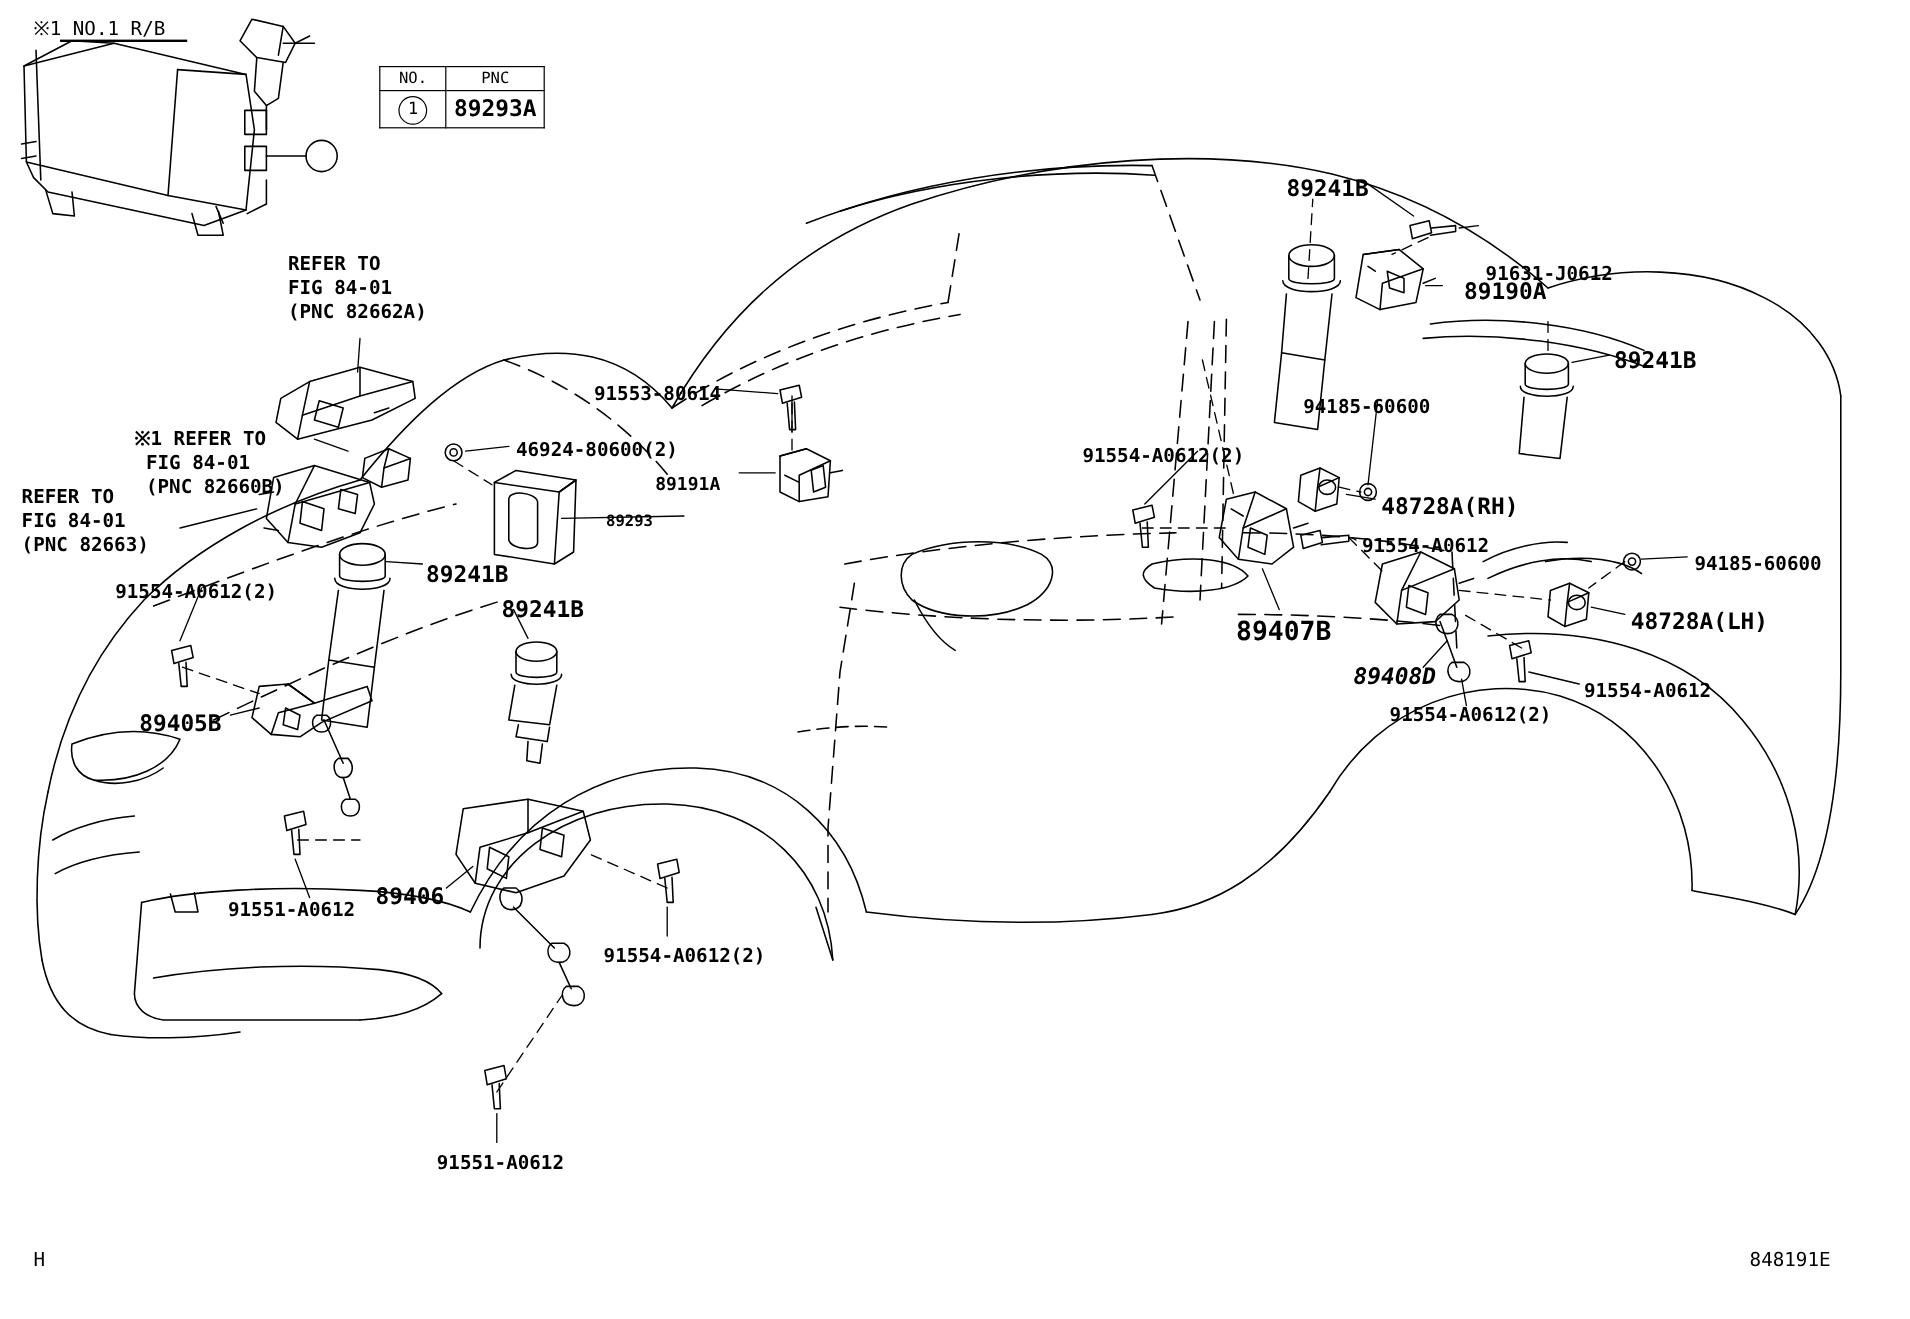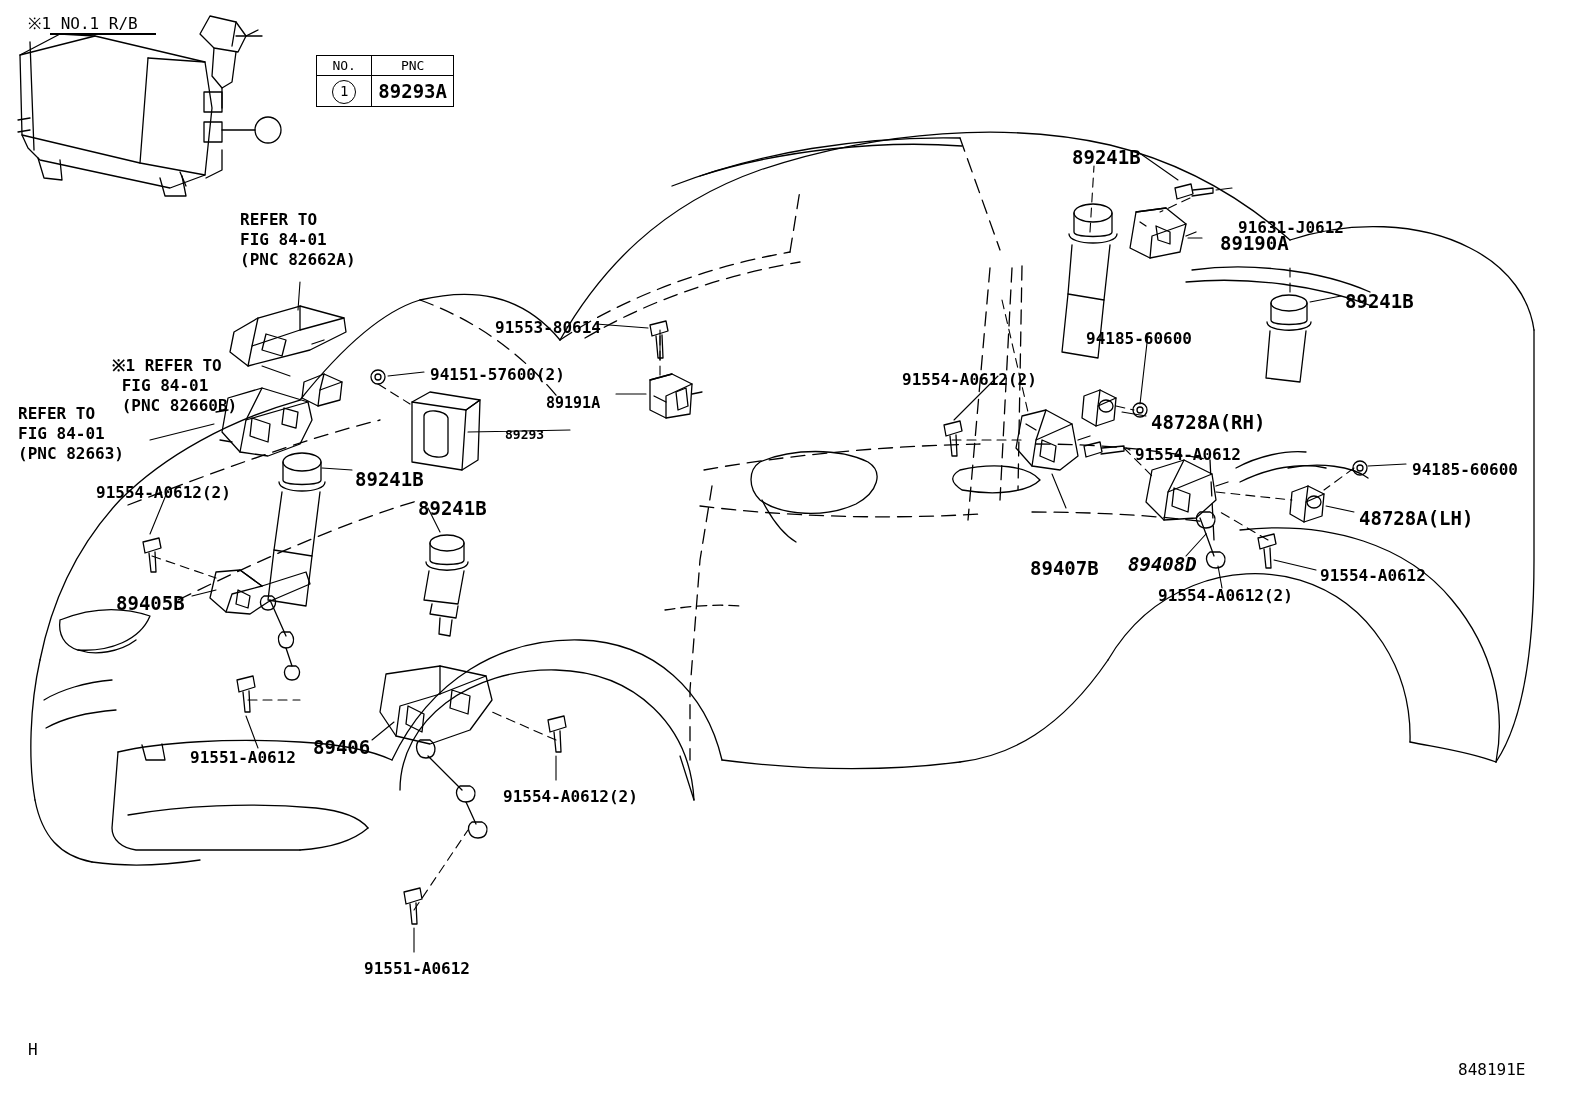--- a/index.html
+++ b/index.html
@@ -70,21 +70,20 @@
     top: 1040px;
     font-size: 16px;
     font-family: "DejaVu Sans Mono", monospace;
   }
   .footer-right {
     position: absolute;
     left: 1458px;
     top: 1040px;
     font-size: 16px;
     font-family: "DejaVu Sans Mono", monospace;
-    margin-top: 20px;
   }
 </style>
 </head>
 <body>
 
 <div id="page">
 
   <svg class="layer" viewBox="0 0 1592 1099">
     <g fill="none" stroke="#000" stroke-width="1.3" stroke-linejoin="round" stroke-linecap="round">
 
@@ -451,26 +450,26 @@
 FIG 84-01
 (PNC 82663)</div>
   <div class="lbl" style="left:96px; top:483px;">91554-A0612(2)</div>
   <div class="lbl" style="left:116px; top:592px; font-size:19px;">89405B</div>
   <div class="lbl" style="left:355px; top:468px; font-size:19px;">89241B</div>
   <div class="lbl" style="left:418px; top:497px; font-size:19px;">89241B</div>
   <div class="lbl" style="left:190px; top:748px;">91551-A0612</div>
   <div class="lbl" style="left:313px; top:736px; font-size:19px;">89406</div>
   <div class="lbl" style="left:503px; top:787px;">91554-A0612(2)</div>
   <div class="lbl" style="left:364px; top:959px;">91551-A0612</div>
-  <div class="lbl" style="left:430px; top:365px;">94151-57600(2)</div>
+  <div class="lbl" style="left:430px; top:365px;">46924-80600(2)</div>
   <div class="lbl" style="left:495px; top:318px;">91553-80614</div>
   <div class="lbl" style="left:546px; top:394px; font-size:15px;">89191A</div>
   <div class="lbl" style="left:505px; top:427px; font-size:13px;">89293</div>
   <div class="lbl" style="left:902px; top:370px;">91554-A0612(2)</div>
-  <div class="lbl" style="left:1030px; top:513px; font-size:19px;margin-top:44px;">89407B</div>
+  <div class="lbl" style="left:1030px; top:513px; font-size:22px;">89407B</div>
   <div class="lbl" style="left:1072px; top:146px; font-size:19px;">89241B</div>
   <div class="lbl" style="left:1238px; top:182px;margin-top:36px;">91631-J0612</div>
   <div class="lbl" style="left:1208px; top:232px; font-size:19px;margin-left:12px;">89190A</div>
   <div class="lbl" style="left:1345px; top:290px; font-size:19px;">89241B</div>
   <div class="lbl" style="left:1086px; top:329px;">94185-60600</div>
   <div class="lbl" style="left:1151px; top:411px; font-size:19px;">48728A(RH)</div>
   <div class="lbl" style="left:1135px; top:445px;">91554-A0612</div>
   <div class="lbl" style="left:1412px; top:460px;">94185-60600</div>
   <div class="lbl" style="left:1359px; top:507px; font-size:19px;">48728A(LH)</div>
   <div class="lbl" style="left:1128px; top:553px; font-size:19px;font-style:italic;">89408D</div>

